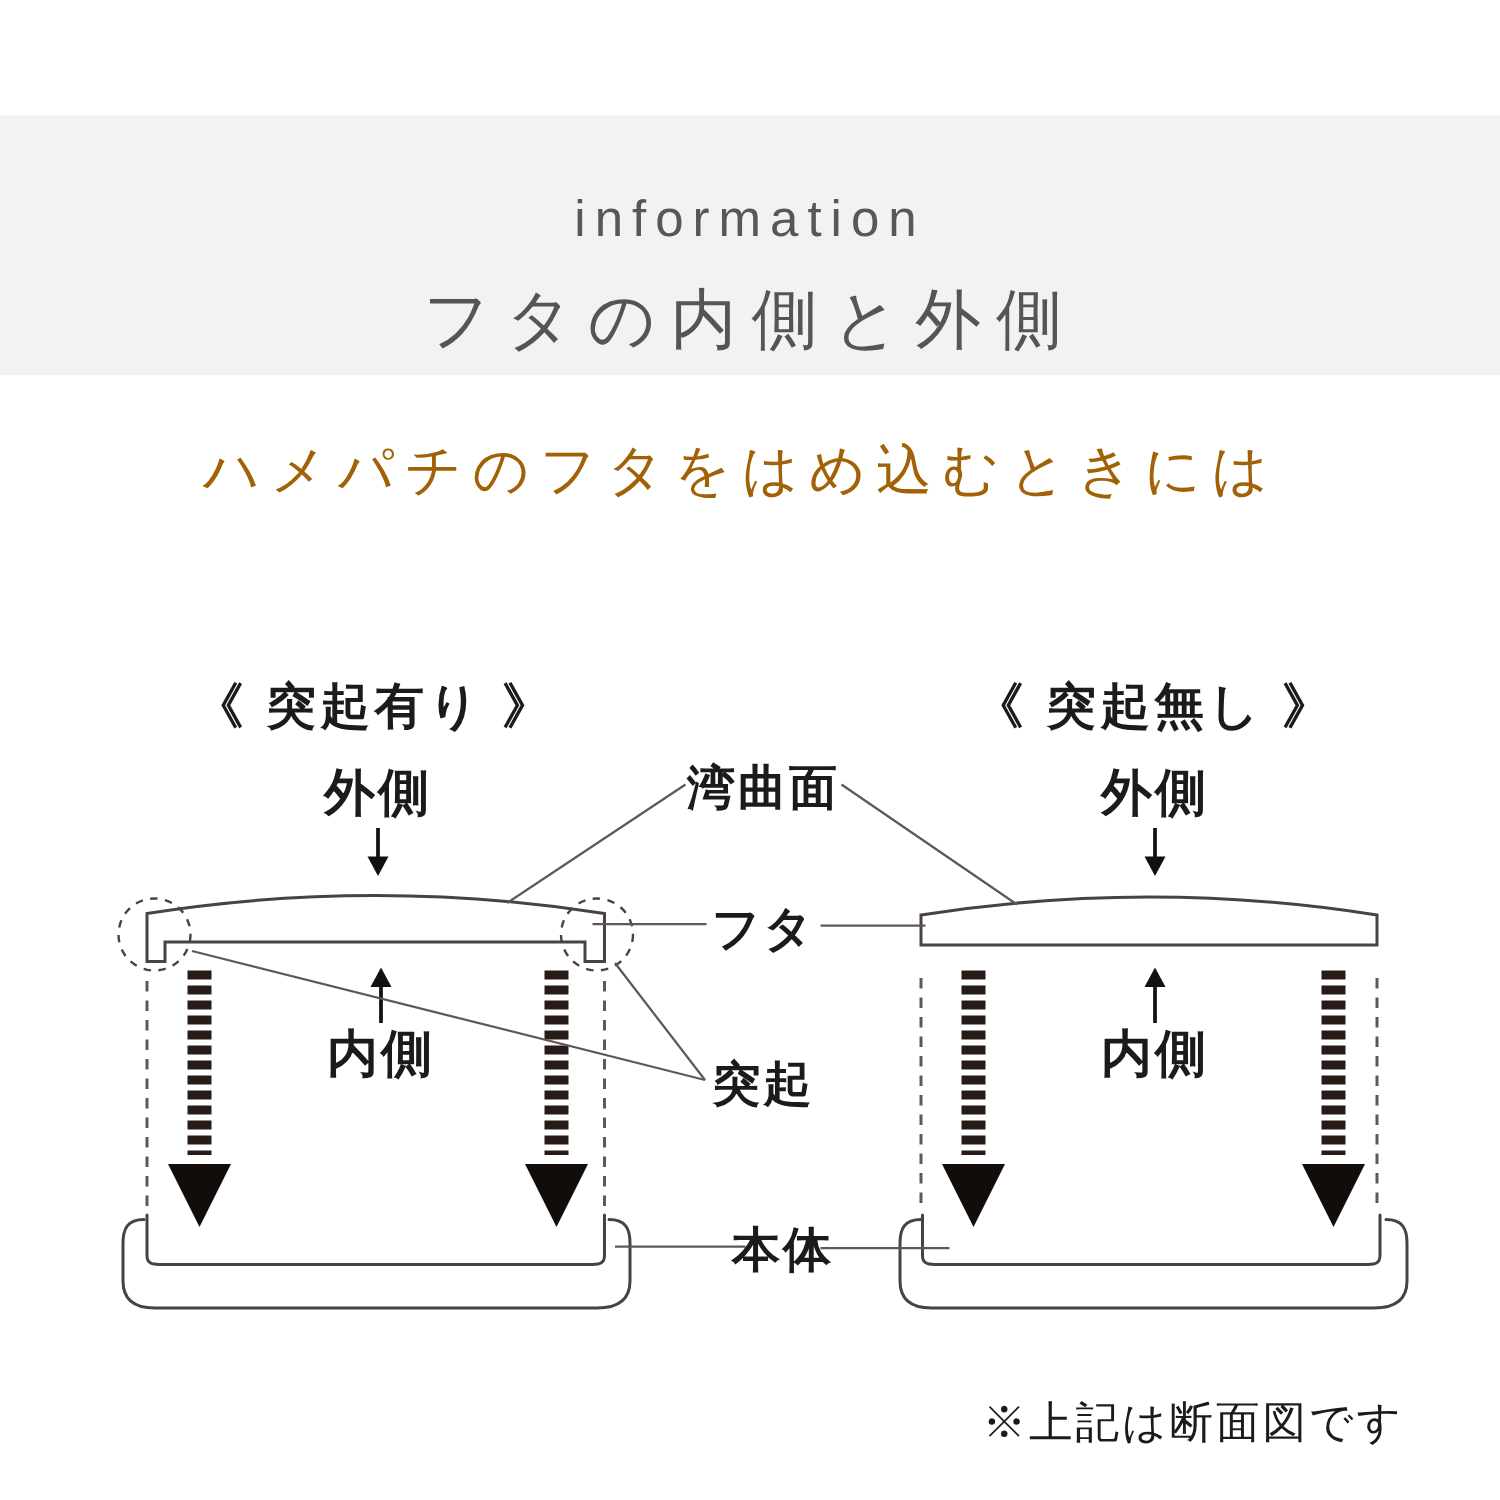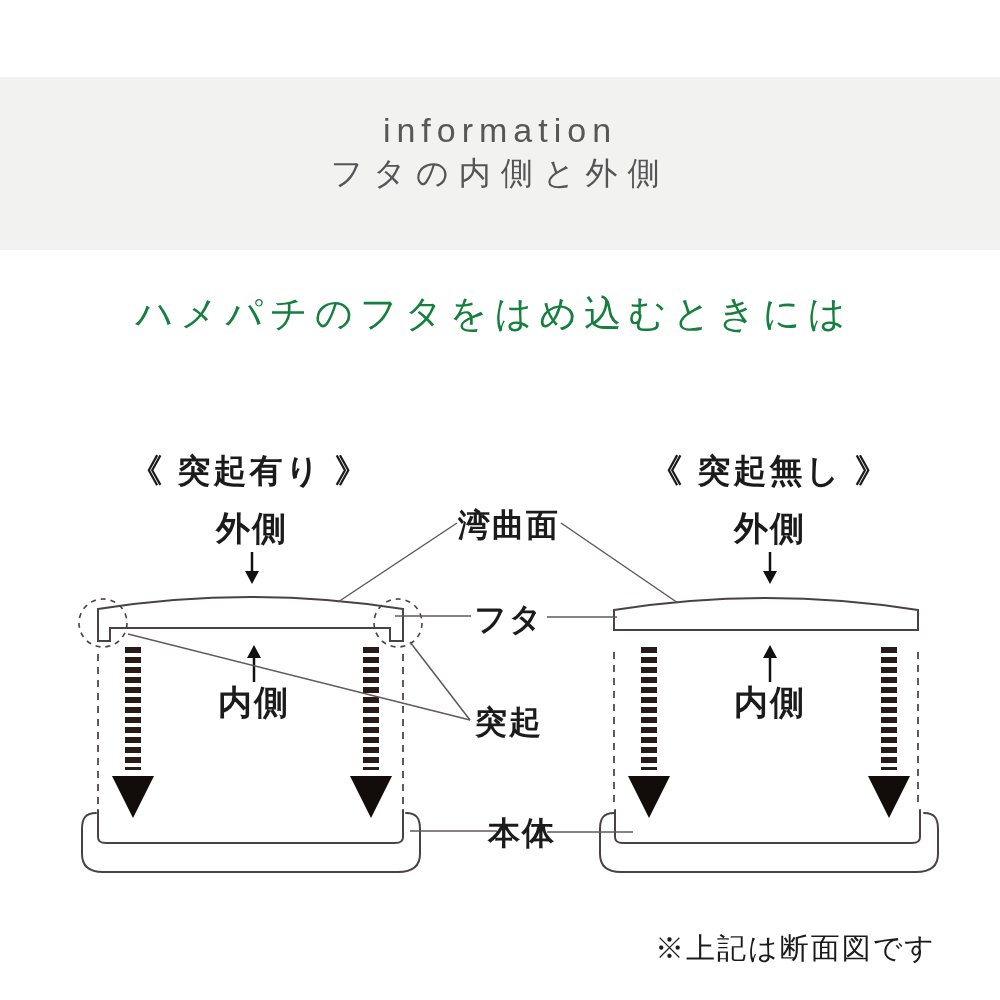--- a/index.html
+++ b/index.html
@@ -10,27 +10,27 @@
     --head:#120d0b;
     --text-dark:#1b1b1b;
     --text-gray:#575757;
   }
   html,body{margin:0;padding:0;background:#fff;}
   body{width:1000px;height:1000px;font-family:"Liberation Sans",sans-serif;}
   .page{position:relative;width:1000px;height:1000px;overflow:hidden;background:#fff;}
 
   .header-band{position:absolute;top:77px;left:0;width:1000px;height:173px;
     background:var(--band-bg);text-align:center;}
-  .eyebrow{margin:0;padding-top:34px;font-size:34px;font-weight:400;letter-spacing:6px;
+  .eyebrow{margin:0;padding-top:50px;font-size:34px;font-weight:400;letter-spacing:6px;
     color:var(--text-gray);}
-  .page-title{margin:2px 0 0;font-size:32px;font-weight:500;letter-spacing:10px;
+  .page-title{margin:18px 0 0;font-size:44px;font-weight:500;letter-spacing:10px;
     color:#555456;}
 
   .intro{position:absolute;top:283px;left:0;width:988px;text-align:center;
-    color:#15803d;font-size:37px;font-weight:500;line-height:61px;letter-spacing:7px;}
+    color:#a16207;font-size:37px;font-weight:500;line-height:61px;letter-spacing:7px;}
 
   svg{position:absolute;top:430px;left:0;}
   svg text{fill:var(--text-dark);font-family:"Liberation Sans",sans-serif;}
   .t-title{font-size:33px;font-weight:700;letter-spacing:3px;}
   .t-side{font-size:34px;font-weight:700;letter-spacing:2px;}
   .t-label{font-size:32px;font-weight:700;letter-spacing:2px;}
   .t-note{font-size:29px;font-weight:500;letter-spacing:2px;}
 
   .outline{fill:#ffffff;stroke:var(--line);stroke-width:2;stroke-linejoin:miter;}
   .body-line{fill:none;stroke:var(--line);stroke-width:2;stroke-linecap:round;}

